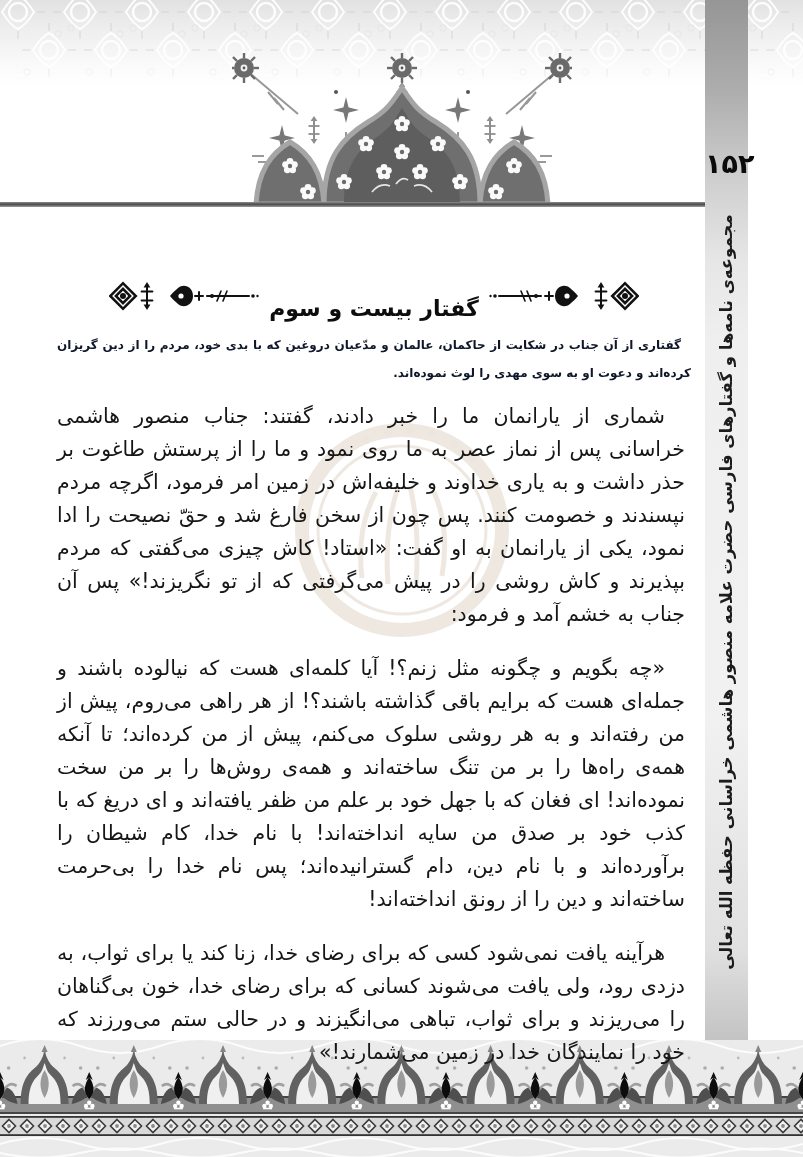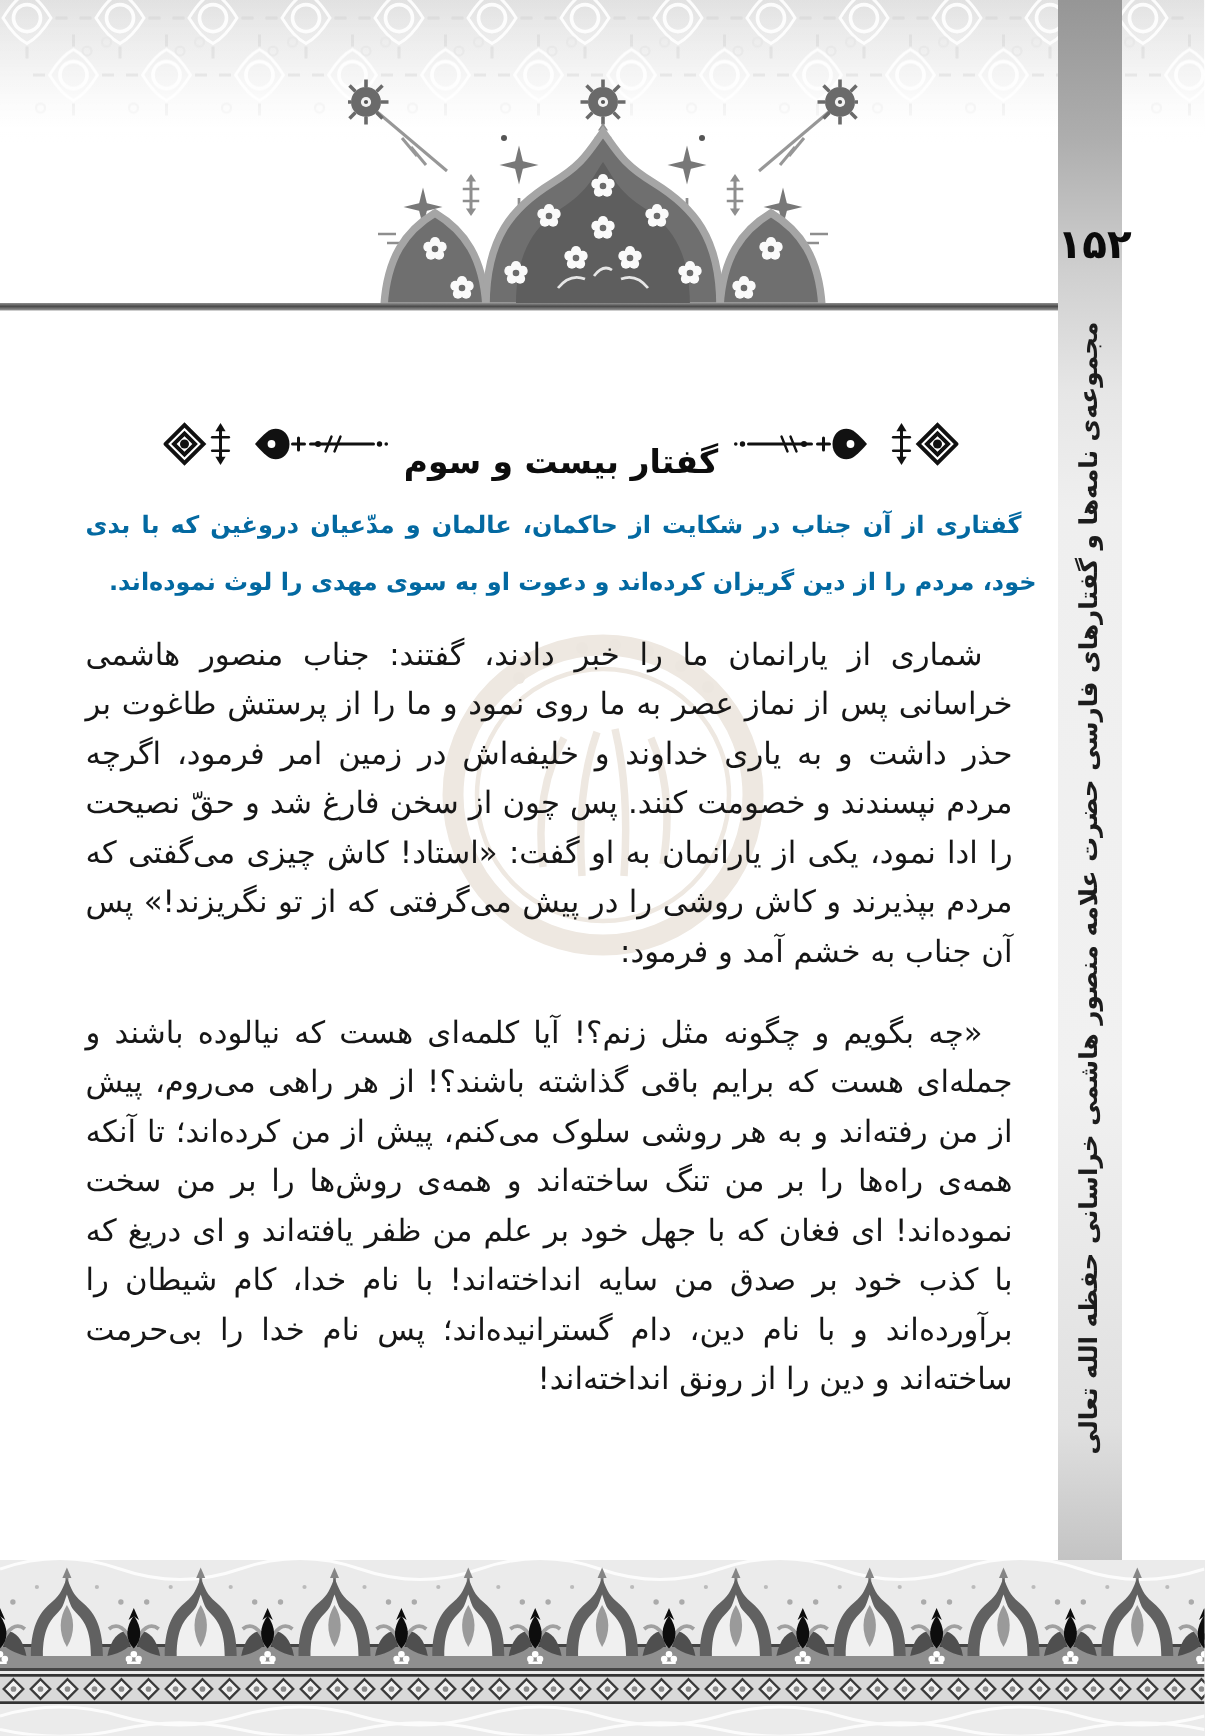--- a/index.html
+++ b/index.html
@@ -29,24 +29,24 @@
               font-weight:bold;color:#1c1c1c;z-index:2;}
   
   .wm-seal{position:absolute;top:418px;left:292px;z-index:0;}
   .wm-url{position:absolute;top:768px;left:57px;width:634px;text-align:center;
           font-size:42px;font-weight:bold;letter-spacing:2px;color:#e7e3de;z-index:0;}
   
   .content{position:absolute;top:207px;left:57px;width:634px;direction:rtl;z-index:3;}
   .heading-row{display:flex;align-items:center;justify-content:center;gap:8px;
                margin:64px 0 10px 0;}
   .heading-title{font-size:22px;font-weight:bold;color:#0d0d0d;white-space:nowrap;padding:0 2px;margin-top:25px;}
-  .lead{font-size:16px;line-height:38px;font-weight:bold;text-align:justify;
-        text-indent:10px;margin:0 0 13px 0;color:#0369a1;}
+  .lead{font-size:12px;line-height:28px;font-weight:bold;text-align:justify;
+        text-indent:10px;margin:0 0 13px 0;color:#0f172a;}
   .body-par{font-size:20.5px;line-height:33px;text-align:justify;text-indent:20px;
-            margin:0 16px 21px 0;color:#161616;}
+            margin:0 6px 21px 0;color:#161616;}
   
   .bottom-border{position:absolute;bottom:0;left:0;z-index:2;}
 </style>
 </head>
 <body>
 
 <div class="page">
 
   <div class="top-band">
     <svg width="803" height="96" viewBox="0 0 803 96">
@@ -268,20 +268,21 @@
           <circle cx="103" cy="16" r="2" stroke="none"></circle>
             <circle cx="144" cy="16" r="1.8" stroke="none"></circle>
           <circle cx="148.5" cy="16" r="1.2" stroke="none"></circle>
         </g>
       </svg>
     </div>
 
     <p class="lead">گفتاری از آن جناب در شکایت از حاکمان، عالمان و مدّعیان دروغین که با بدی خود، مردم را از دین گریزان کرده‌اند و دعوت او به سوی مهدی را لوث نموده‌اند.</p>
     <p class="body-par">شماری از یارانمان ما را خبر دادند، گفتند: جناب منصور هاشمی خراسانی پس از نماز عصر به ما روی نمود و ما را از پرستش طاغوت بر حذر داشت و به یاری خداوند و خلیفه‌اش در زمین امر فرمود، اگرچه مردم نپسندند و خصومت کنند. پس چون از سخن فارغ شد و حقّ نصیحت را ادا نمود، یکی از یارانمان به او گفت: «استاد! کاش چیزی می‌گفتی که مردم بپذیرند و کاش روشی را در پیش می‌گرفتی که از تو نگریزند!» پس آن جناب به خشم آمد و فرمود:</p>
     <p class="body-par">«چه بگویم و چگونه مثل زنم؟! آیا کلمه‌ای هست که نیالوده باشند و جمله‌ای هست که برایم باقی گذاشته باشند؟! از هر راهی می‌روم، پیش از من رفته‌اند و به هر روشی سلوک می‌کنم، پیش از من کرده‌اند؛ تا آنکه همه‌ی راه‌ها را بر من تنگ ساخته‌اند و همه‌ی روش‌ها را بر من سخت نموده‌اند! ای فغان که با جهل خود بر علم من ظفر یافته‌اند و ای دریغ که با کذب خود بر صدق من سایه انداخته‌اند! با نام خدا، کام شیطان را برآورده‌اند و با نام دین، دام گسترانیده‌اند؛ پس نام خدا را بی‌حرمت ساخته‌اند و دین را از رونق انداخته‌اند!</p>
+    <p class="body-par">هرآینه یافت نمی‌شود کسی که برای رضای خدا، زنا کند یا برای ثواب، به دزدی رود، ولی یافت می‌شوند کسانی که برای رضای خدا، خون بی‌گناهان را می‌ریزند و برای ثواب، تباهی می‌انگیزند و در حالی ستم می‌ورزند که خود را نمایندگان خدا در زمین می‌شمارند!»</p>
   </div>
 
   <svg class="bottom-border" width="803" height="117" viewBox="0 0 803 117">
     <defs>
       <g id="bbu">
         <path d="M0,3 l-3,7 h6 Z" fill="#858585"></path>
         <line x1="0" y1="9" x2="0" y2="22" stroke="#858585" stroke-width="2"></line>
         <path d="M-27,62 C-30,46 -40,42 -46,48 C-44,56 -36,60 -27,62 Z" fill="#4f4f4f"></path>
         <path d="M27,62 C30,46 40,42 46,48 C44,56 36,60 27,62 Z" fill="#4f4f4f"></path>
         <path d="M-24,62 C-24,40 -17,32 -10,26 C-4,21 -3,17 0,10 C3,17 4,21 10,26 C17,32 24,40 24,62 Z" fill="#616161"></path>

